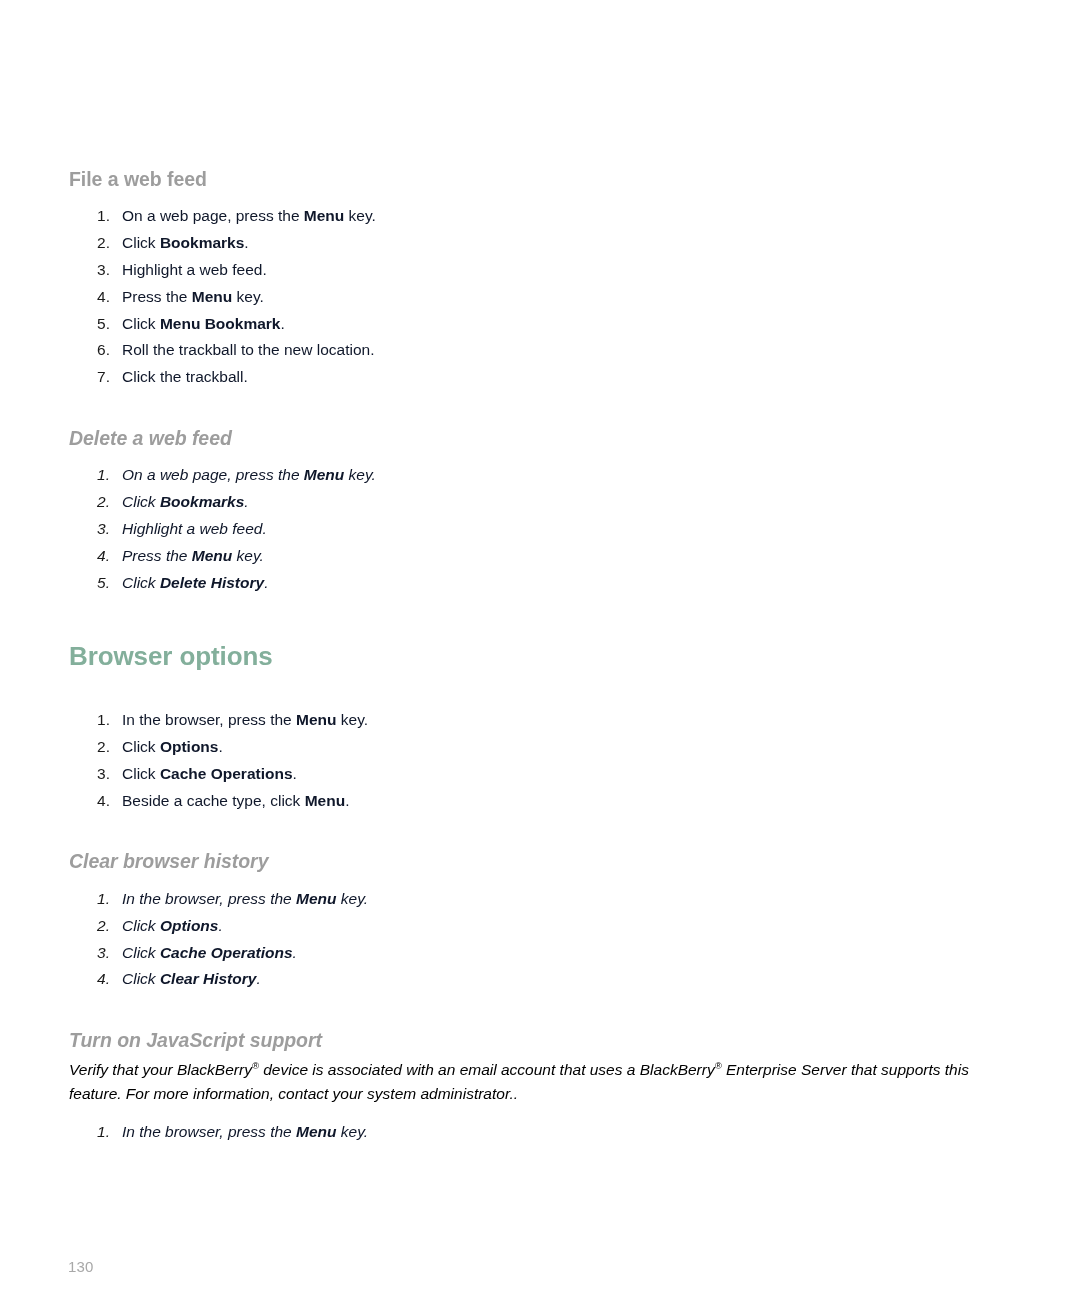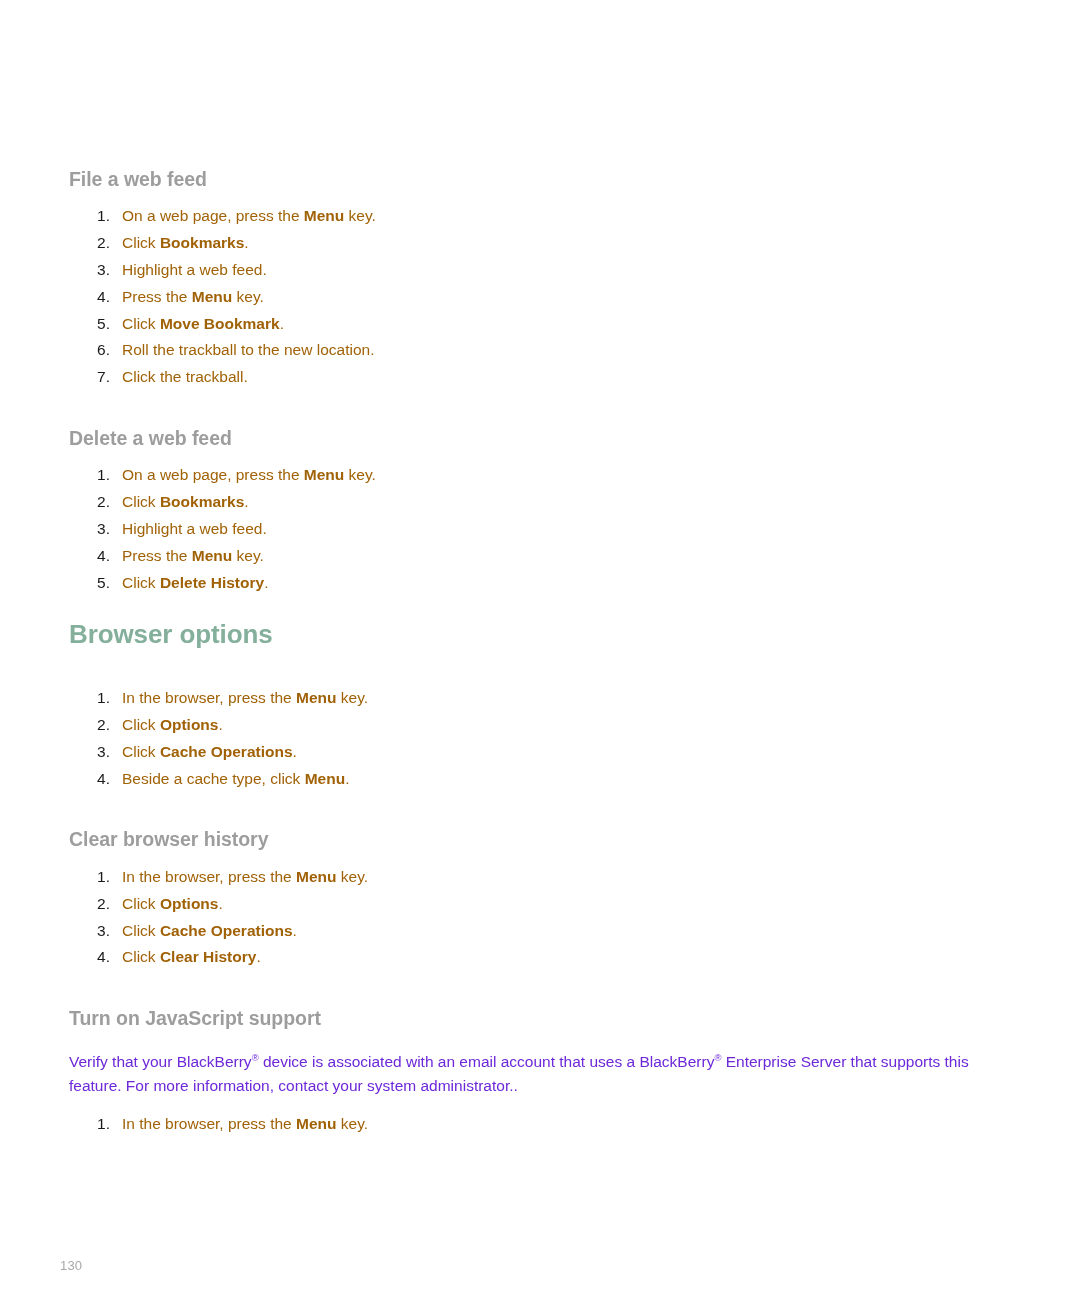--- a/index.html
+++ b/index.html
@@ -47,89 +47,89 @@
     font-size: 19.5px;
     font-weight: bold;
     color: #9d9d9d;
     letter-spacing: -0.05px;
     line-height: 1.15;
     margin: 0;
   }
 
   
   .sec-first { margin-top: 0; }
-  .sec        { margin-top: 36px; }
-  .sec-h1     { margin-top: 24px; }
+  .sec        { margin-top: 36px; font-style: italic; }
+  .sec-h1     { margin-top: 46px; }
   .sec-after-h1 { margin-top: 35px; }
 
   
   ol.steps {
     list-style: none;
     margin: 13px 0 0 0;
     padding: 0;
     counter-reset: step;
   }
   ol.steps > li {
     counter-increment: step;
     position: relative;
     padding-left: 53px;
     font-size: 15.5px;
     line-height: 26.8px;
-    color: #a16207;
+    color: #0f172a;
   }
   ol.steps > li::before {
     content: counter(step) ".";
     position: absolute;
     left: 28px;
     width: 22px;
     text-align: left;
     color: #1a1a1a;
     font-size: 15.5px;
   }
 
   .b { font-weight: bold; }
 
   
   .para {
     font-size: 15.5px;
     line-height: 24px;
-    color: #6d28d9;
-    margin: 20px 0 0 0;
+    color: #000000;
+    margin: 6px 0 0 0;
     width: 920px;
   }
   .para sup {
     font-size: 9.5px;
     vertical-align: super;
     line-height: 0;
   }
 
   
   .page-number {
     position: absolute;
-    left: 60px;
+    left: 68px;
     top: 1258px;
-    font-size: 13px;
+    font-size: 15px;
     color: #a8a8a8;
     letter-spacing: 0.2px;
   }
 </style>
 </head>
 <body>
 
 <div class="page">
   <div class="content">
 
     <div class="section sec-first">
       <h2 class="h2">File a web feed</h2>
       <ol class="steps">
         <li><span>On a web page, press the </span><span class="b">Menu</span><span> key.</span></li>
         <li><span>Click </span><span class="b">Bookmarks</span><span>.</span></li>
         <li><span>Highlight a web feed.</span><span class="b"></span><span></span></li>
         <li><span>Press the </span><span class="b">Menu</span><span> key.</span></li>
-        <li><span>Click </span><span class="b">Move Bookmark</span><span>.</span></li>
+        <li><span>Click </span><span class="b">Menu Bookmark</span><span>.</span></li>
         <li><span>Roll the trackball to the new location.</span><span class="b"></span><span></span></li>
         <li><span>Click the trackball.</span><span class="b"></span><span></span></li>
       </ol>
     </div>
 
     <div class="section sec">
       <h2 class="h2">Delete a web feed</h2>
       <ol class="steps">
         <li><span>On a web page, press the </span><span class="b">Menu</span><span> key.</span></li>
         <li><span>Click </span><span class="b">Bookmarks</span><span>.</span></li>

